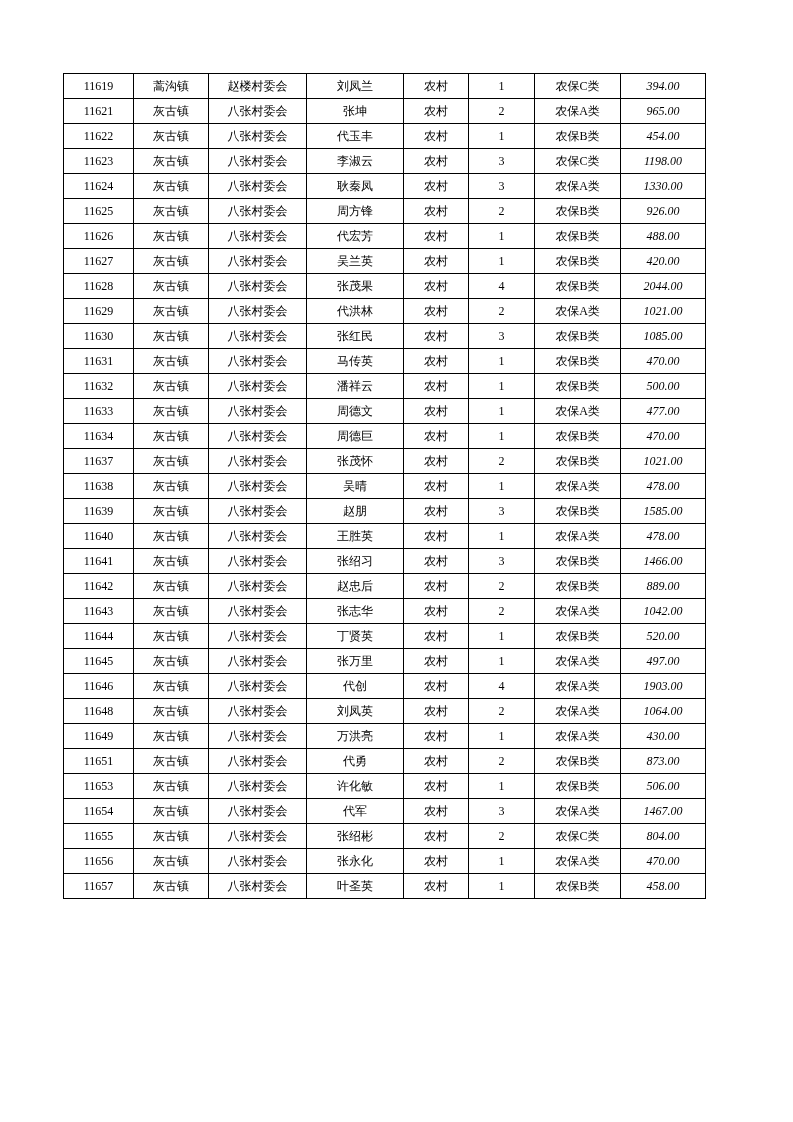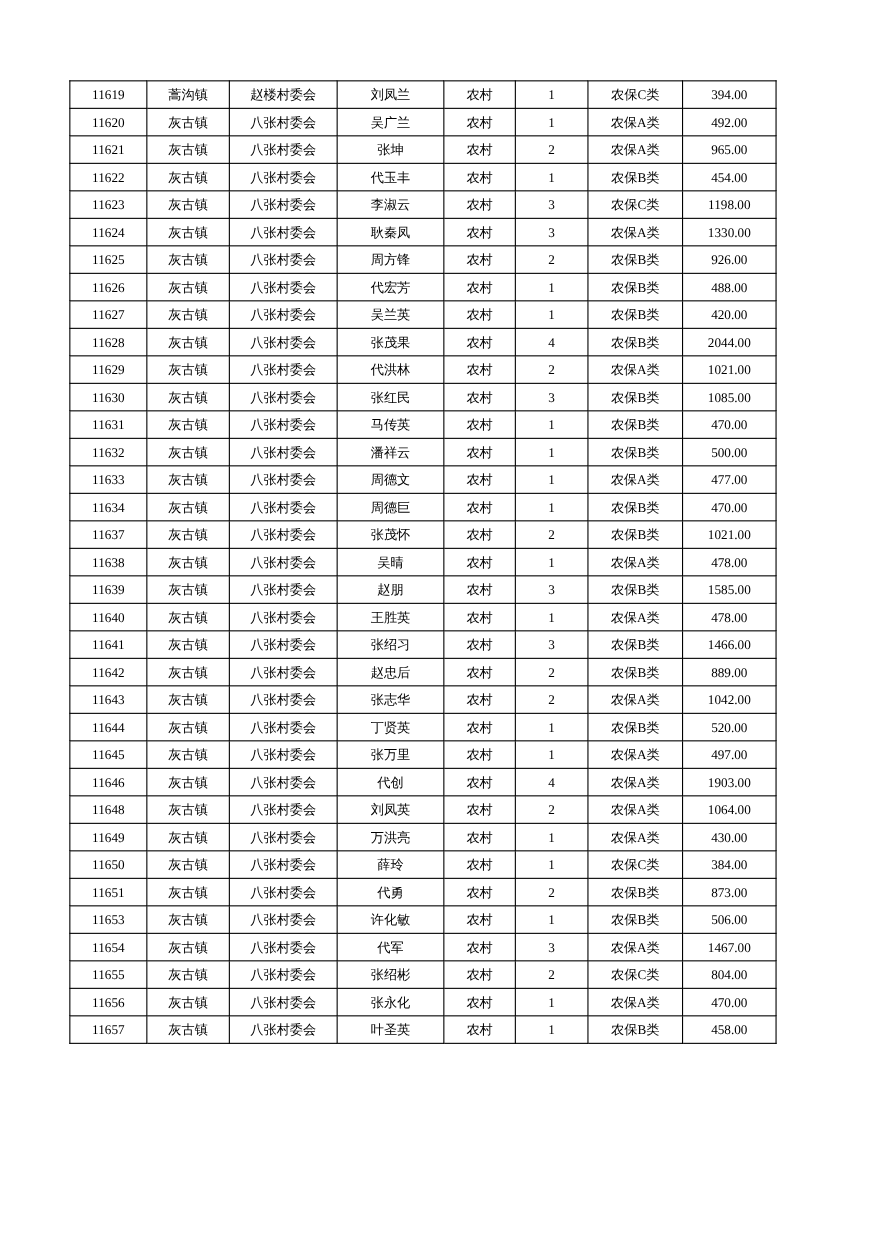--- a/index.html
+++ b/index.html
@@ -46,20 +46,21 @@
   col.c-town     { width: 75px; }
   col.c-village  { width: 98px; }
   col.c-name     { width: 97px; }
   col.c-type     { width: 65px; }
   col.c-count    { width: 66px; }
   col.c-category { width: 86px; }
   col.c-amount   { width: 85px; }
   td.col-amount {
     text-align: right;
     padding-right: 22px;
+    font-style: italic;
   }
 </style>
 </head>
 <body>
 
 <div class="page">
   <table class="data-table">
     <colgroup>
       <col class="c-id">
       <col class="c-town">
@@ -75,30 +76,20 @@
           <td class="col-id">11619</td>
           <td class="col-town">蒿沟镇</td>
           <td class="col-village">赵楼村委会</td>
           <td class="col-name">刘凤兰</td>
           <td class="col-type">农村</td>
           <td class="col-count">1</td>
           <td class="col-category">农保C类</td>
           <td class="col-amount">394.00</td>
         </tr>
         <tr>
-          <td class="col-id">11620</td>
-          <td class="col-town">灰古镇</td>
-          <td class="col-village">八张村委会</td>
-          <td class="col-name">吴广兰</td>
-          <td class="col-type">农村</td>
-          <td class="col-count">1</td>
-          <td class="col-category">农保A类</td>
-          <td class="col-amount">492.00</td>
-        </tr>
-        <tr>
           <td class="col-id">11621</td>
           <td class="col-town">灰古镇</td>
           <td class="col-village">八张村委会</td>
           <td class="col-name">张坤</td>
           <td class="col-type">农村</td>
           <td class="col-count">2</td>
           <td class="col-category">农保A类</td>
           <td class="col-amount">965.00</td>
         </tr>
         <tr>
@@ -343,30 +334,20 @@
         </tr>
         <tr>
           <td class="col-id">11649</td>
           <td class="col-town">灰古镇</td>
           <td class="col-village">八张村委会</td>
           <td class="col-name">万洪亮</td>
           <td class="col-type">农村</td>
           <td class="col-count">1</td>
           <td class="col-category">农保A类</td>
           <td class="col-amount">430.00</td>
-        </tr>
-        <tr>
-          <td class="col-id">11650</td>
-          <td class="col-town">灰古镇</td>
-          <td class="col-village">八张村委会</td>
-          <td class="col-name">薛玲</td>
-          <td class="col-type">农村</td>
-          <td class="col-count">1</td>
-          <td class="col-category">农保C类</td>
-          <td class="col-amount">384.00</td>
         </tr>
         <tr>
           <td class="col-id">11651</td>
           <td class="col-town">灰古镇</td>
           <td class="col-village">八张村委会</td>
           <td class="col-name">代勇</td>
           <td class="col-type">农村</td>
           <td class="col-count">2</td>
           <td class="col-category">农保B类</td>
           <td class="col-amount">873.00</td>

